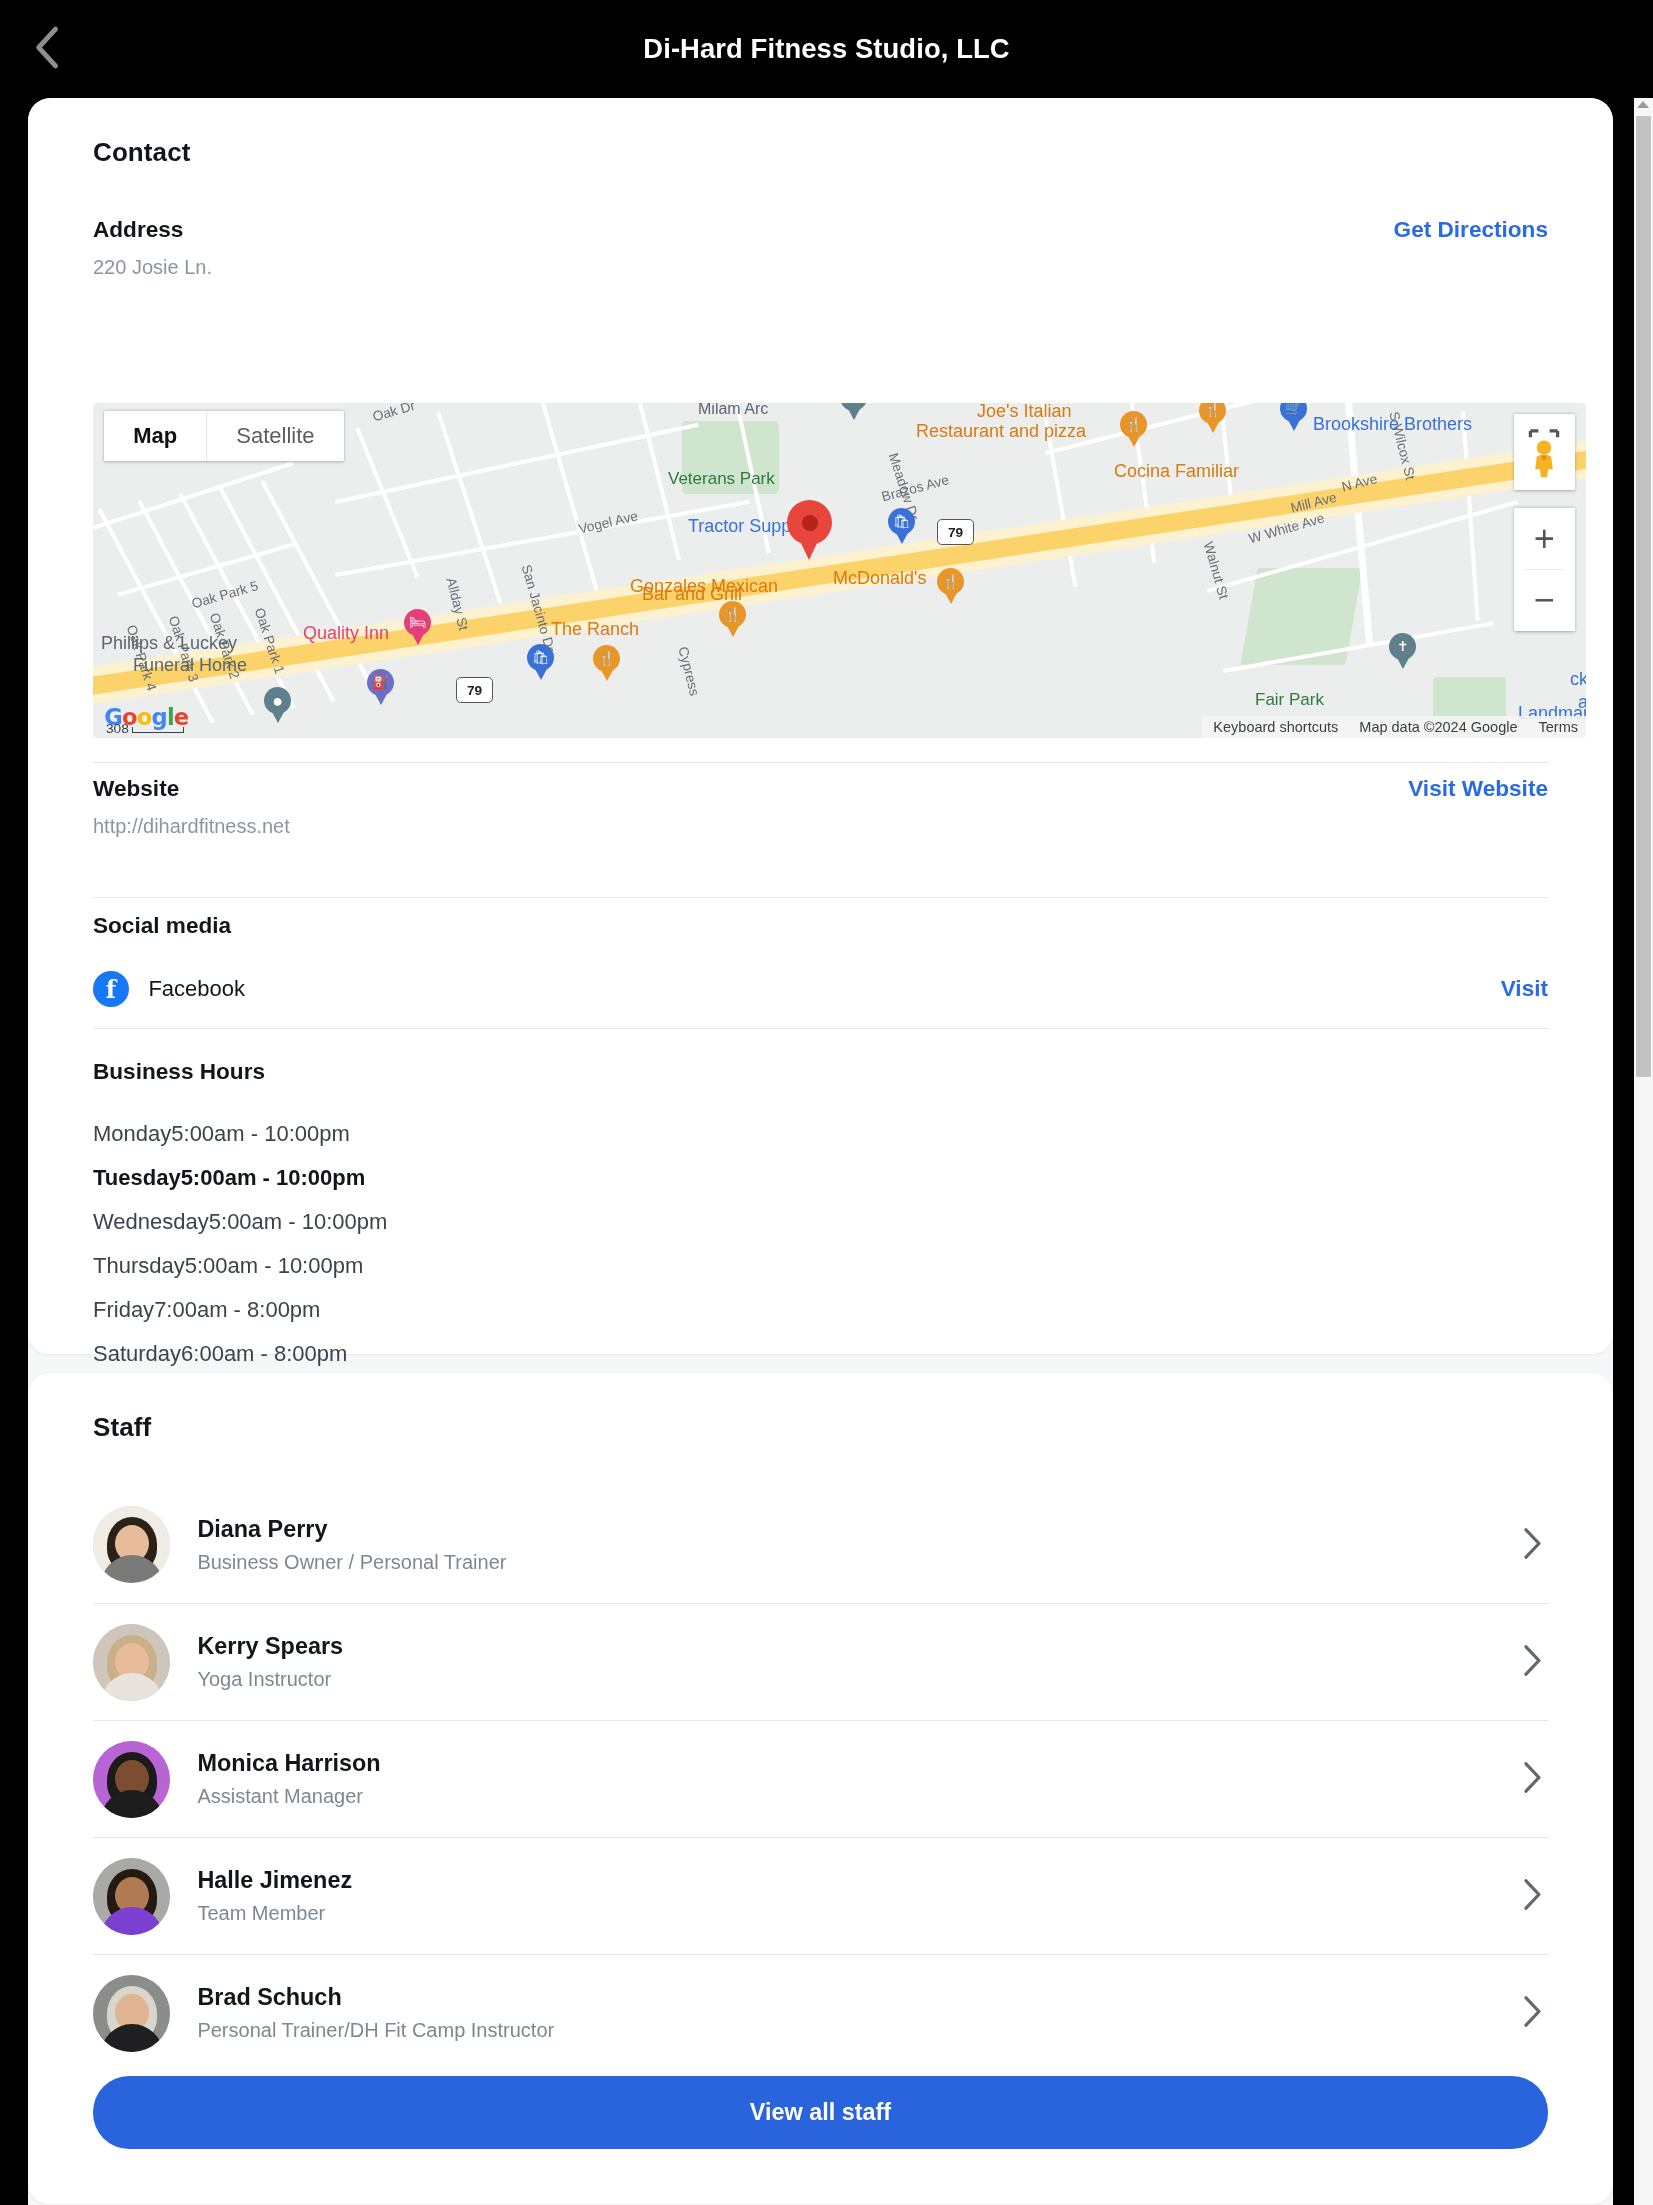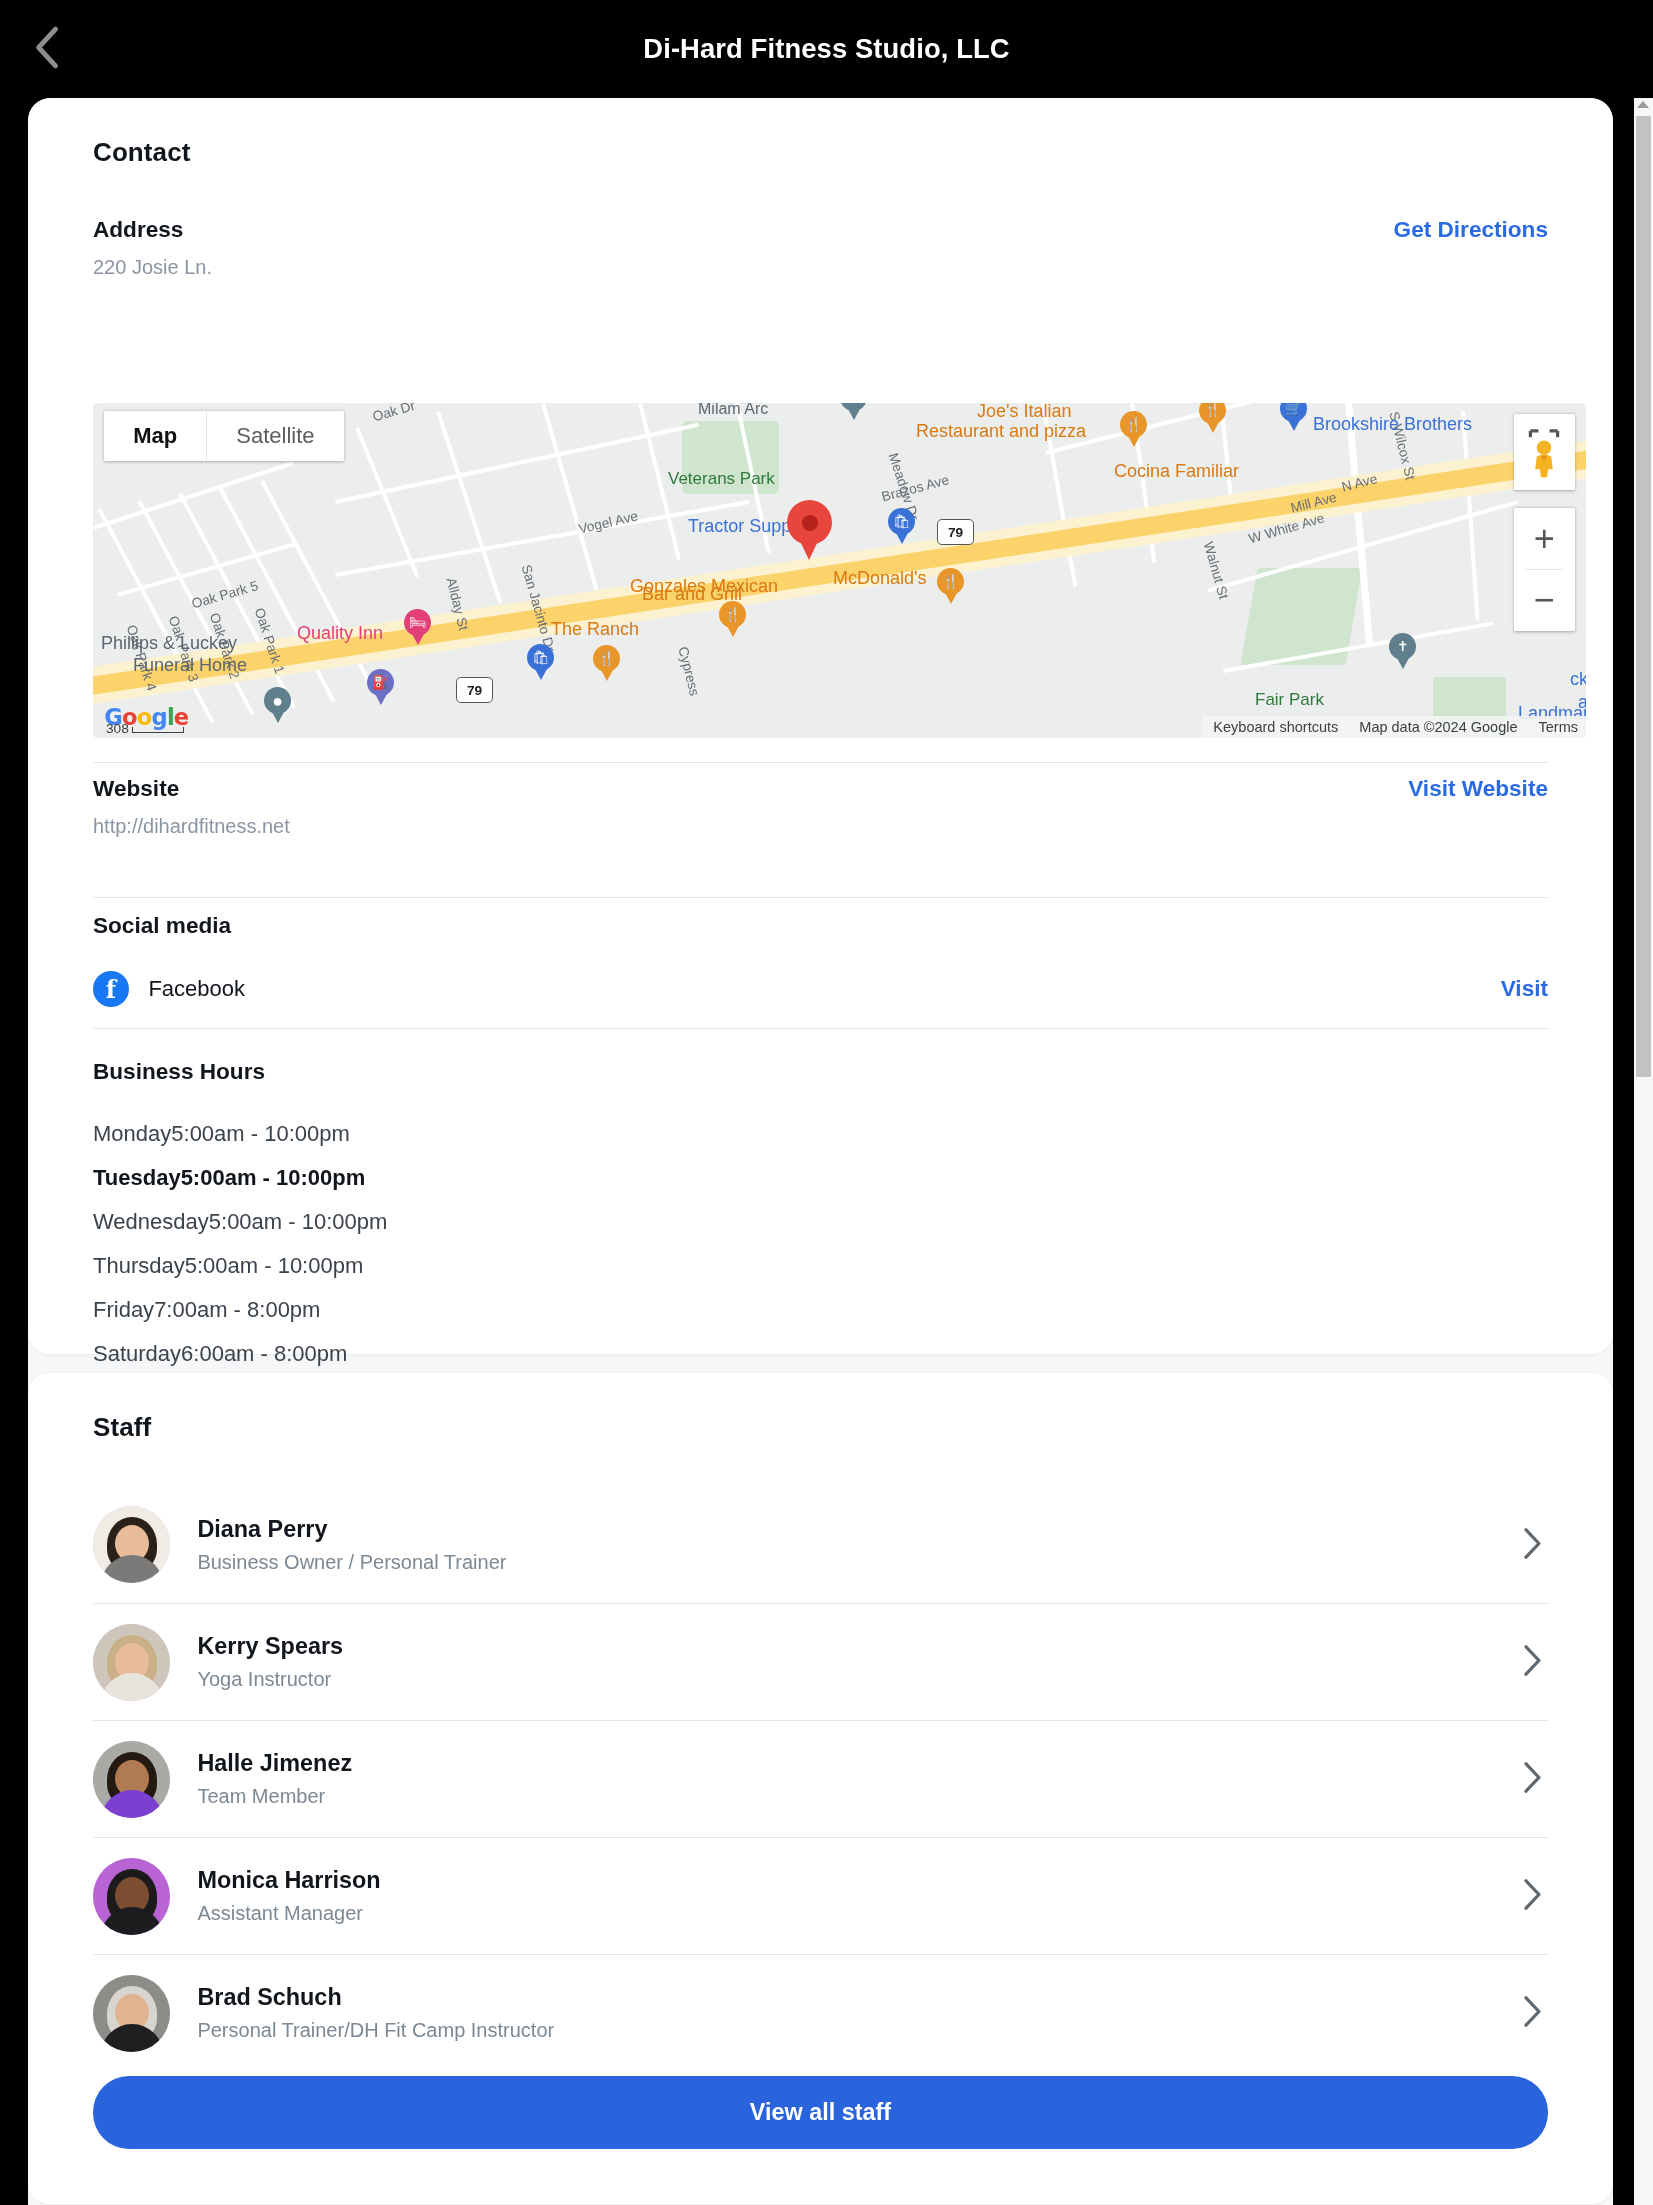--- a/index.html
+++ b/index.html
@@ -426,21 +426,21 @@
           <div class="lbl lbl-park" style="left:1162px; top:287px;">Fair Park</div>
           <div class="lbl lbl-shop" style="left:595px; top:113px;">Tractor Supply</div>
           <div class="lbl lbl-shop" style="left:1220px; top:11.3px;">Brookshire Brothers</div>
           <div class="lbl lbl-food" style="left:884px; top:-1.6px;">Joe's Italian</div>
           <div class="lbl lbl-food" style="left:823px; top:18px;">Restaurant and pizza</div>
           <div class="lbl lbl-food" style="left:1021px; top:58px;">Cocina Familiar</div>
           <div class="lbl lbl-food" style="left:537px; top:157px;margin-top:16px;">Gonzales Mexican</div>
           <div class="lbl lbl-food" style="left:549px; top:181px;">Bar and Grill</div>
           <div class="lbl lbl-food" style="left:740px; top:165px;">McDonald's</div>
           <div class="lbl lbl-food" style="left:458px; top:216px;">The Ranch</div>
-          <div class="lbl lbl-hotel" style="left:204px; top:220px;">Quality Inn</div>
+          <div class="lbl lbl-hotel" style="left:210px; top:220px;">Quality Inn</div>
           <div class="lbl lbl-gray" style="left:8px; top:230px;">Phillips &amp; Luckey</div>
           <div class="lbl lbl-gray" style="left:40px; top:252px;">Funeral Home</div>
           <div class="lbl lbl-shop" style="left:1425px; top:300px;">Landmark Bapt</div>
           <div class="lbl lbl-shop" style="left:1477px; top:266px;">cke</div>
           <div class="lbl lbl-shop" style="left:1485px; top:289px;">ar</div>
 
           <div class="pin" style="left:795px; top:105px; color:#3a71d6;">
             <div class="head" style="background:#3a71d6"></div>
               <div class="tail"></div>
             <div class="ic">🛍</div>
@@ -643,46 +643,46 @@
           </div>
           <div class="chev">
             <svg width="21" height="34" viewBox="0 0 26 42">
                 <polyline points="5,4 21,21 5,38" fill="none" stroke="#5f676f" stroke-width="4" stroke-linecap="round" stroke-linejoin="round"></polyline>
               </svg>
           </div>
         </div>
 
         <div class="staff-row">
           <div class="avatar">
+            <div class="a-bg" style="background:#b964d4"></div>
+            <div class="a-hair" style="background:#1b1b1b"></div>
+            <div class="a-face" style="background:#7d4d32"></div>
+            <div class="a-body" style="background:#1d1d1f"></div>
+          </div>
+          <div class="staff-text">
+            <div class="staff-name">Monica Harrison</div>
+            <div class="staff-role">Assistant Manager</div>
+          </div>
+          <div class="chev">
+            <svg width="21" height="34" viewBox="0 0 26 42">
+                <polyline points="5,4 21,21 5,38" fill="none" stroke="#5f676f" stroke-width="4" stroke-linecap="round" stroke-linejoin="round"></polyline>
+              </svg>
+          </div>
+        </div>
+
+        <div class="staff-row">
+          <div class="avatar">
             <div class="a-bg" style="background:#a9a9a6"></div>
             <div class="a-hair" style="background:#241a12"></div>
             <div class="a-face" style="background:#b07a52"></div>
             <div class="a-body" style="background:#7b3fd1"></div>
           </div>
           <div class="staff-text">
             <div class="staff-name">Halle Jimenez</div>
             <div class="staff-role">Team Member</div>
-          </div>
-          <div class="chev">
-            <svg width="21" height="34" viewBox="0 0 26 42">
-                <polyline points="5,4 21,21 5,38" fill="none" stroke="#5f676f" stroke-width="4" stroke-linecap="round" stroke-linejoin="round"></polyline>
-              </svg>
-          </div>
-        </div>
-
-        <div class="staff-row">
-          <div class="avatar">
-            <div class="a-bg" style="background:#b964d4"></div>
-            <div class="a-hair" style="background:#1b1b1b"></div>
-            <div class="a-face" style="background:#7d4d32"></div>
-            <div class="a-body" style="background:#1d1d1f"></div>
-          </div>
-          <div class="staff-text">
-            <div class="staff-name">Monica Harrison</div>
-            <div class="staff-role">Assistant Manager</div>
           </div>
           <div class="chev">
             <svg width="21" height="34" viewBox="0 0 26 42">
                 <polyline points="5,4 21,21 5,38" fill="none" stroke="#5f676f" stroke-width="4" stroke-linecap="round" stroke-linejoin="round"></polyline>
               </svg>
           </div>
         </div>
 
         <div class="staff-row">
           <div class="avatar">

